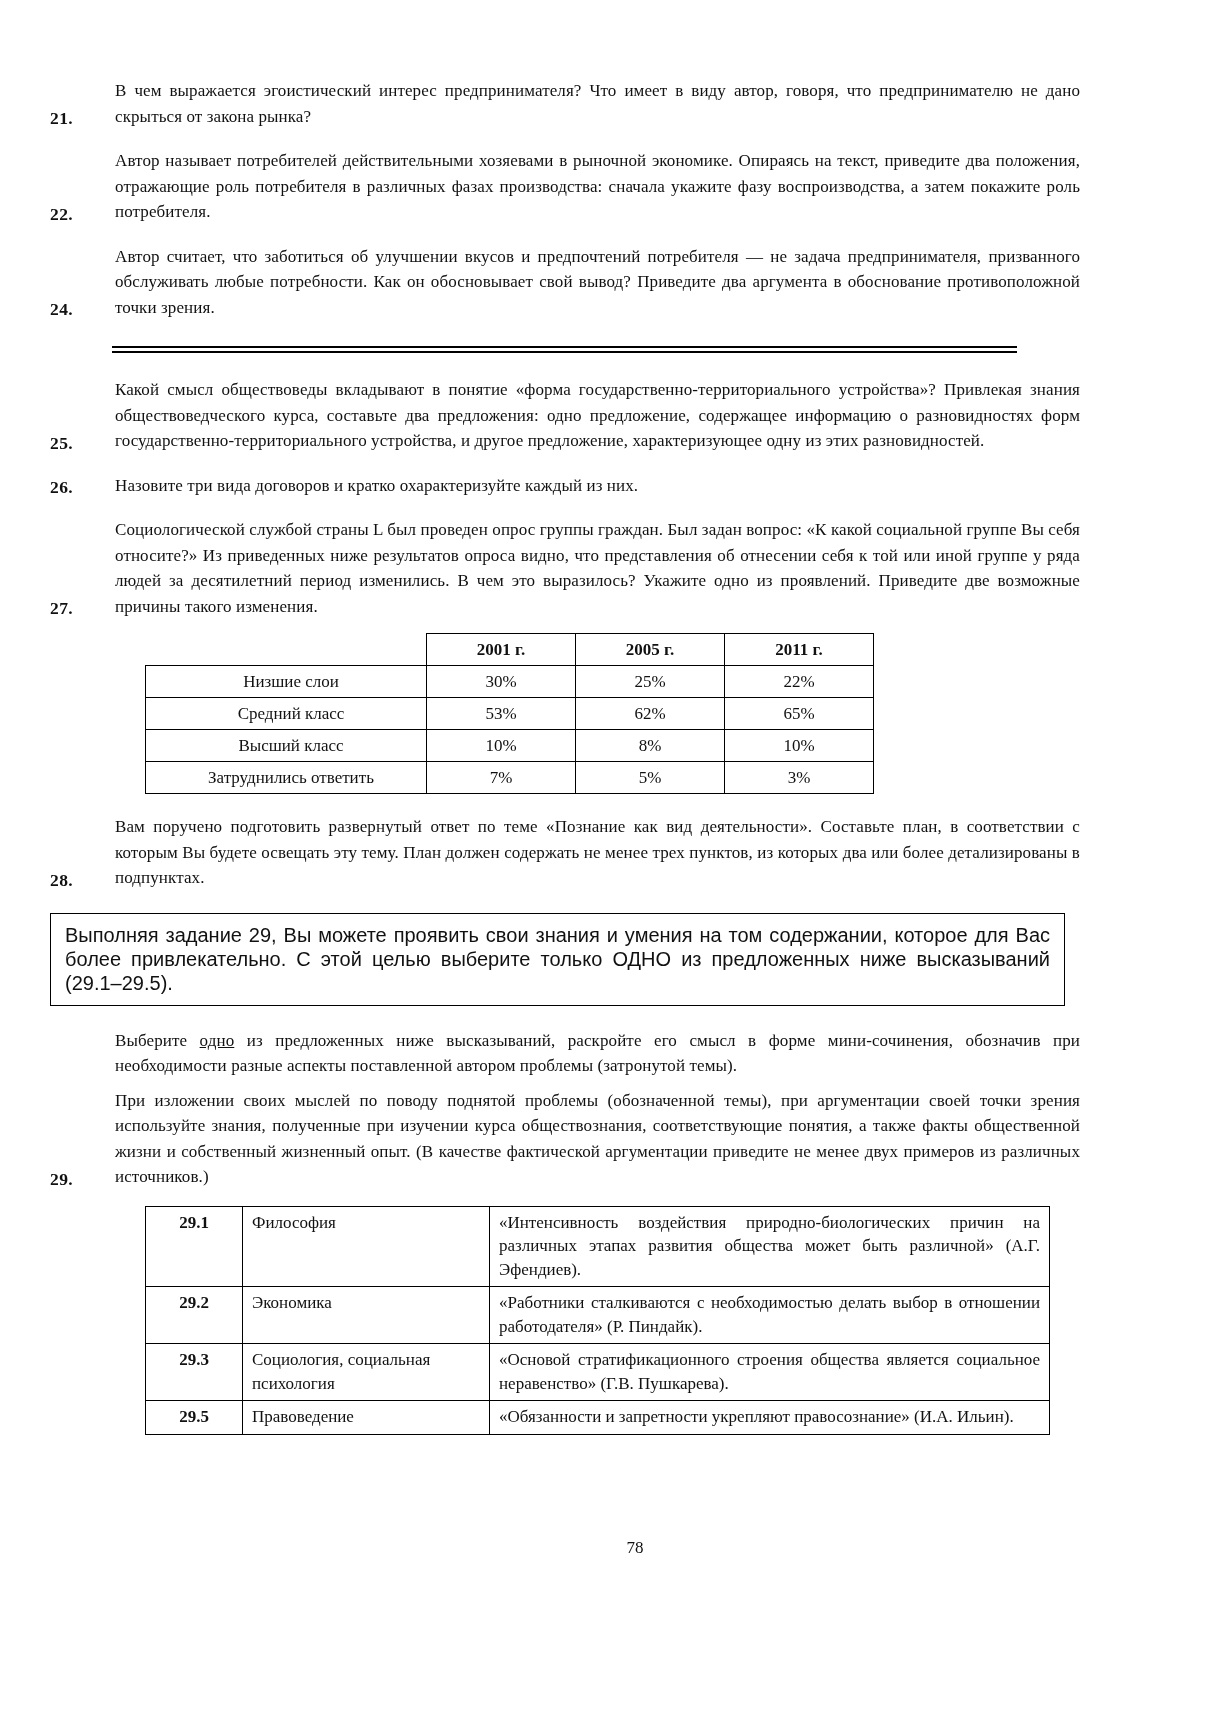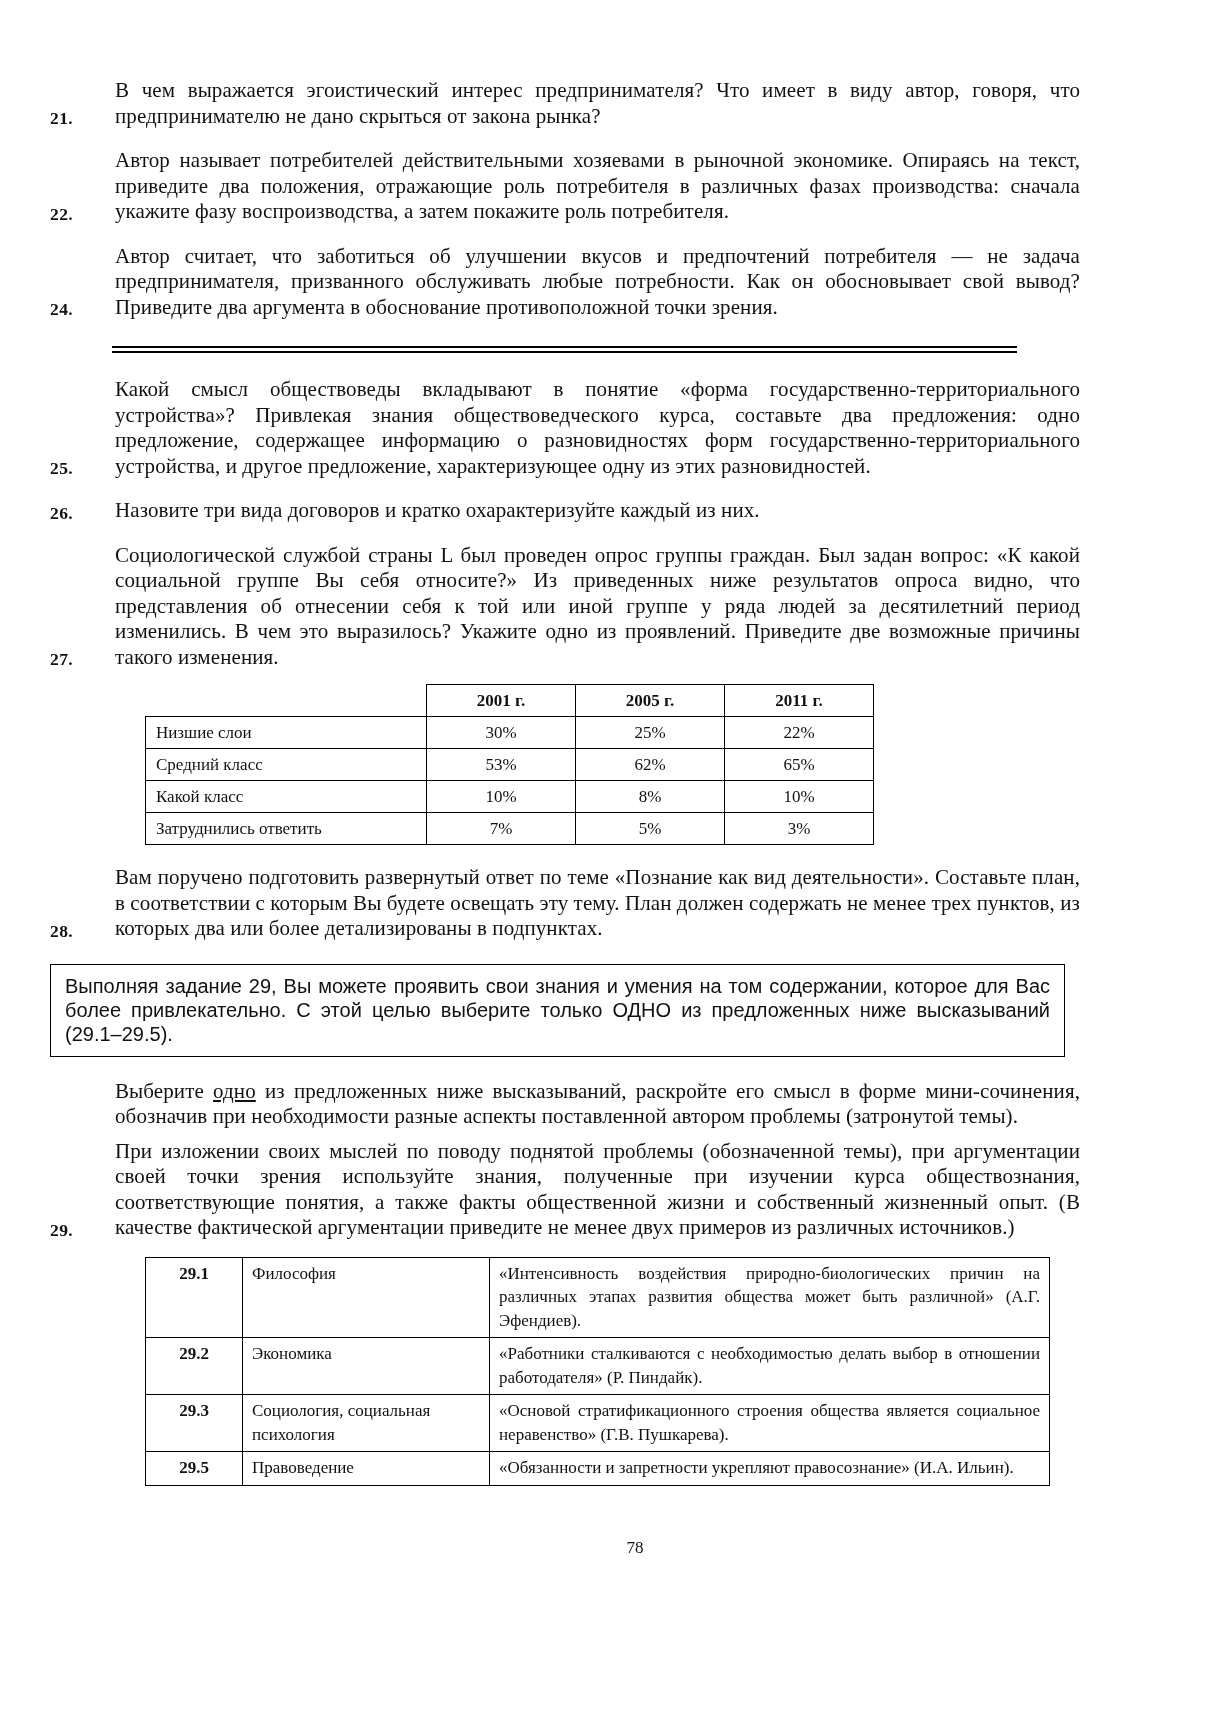--- a/index.html
+++ b/index.html
@@ -36,21 +36,21 @@
   .qnum {
     flex: 0 0 65px;
     font-weight: bold;
     font-size: 17.5px;
     letter-spacing: 0.4px;
     padding-top: 1px;
     text-align: left;
   }
   .qtext {
     flex: 1 1 auto;
-    font-size: 21px;
+    font-size: 17px;
     line-height: 25.5px;
     text-align: justify;
     letter-spacing: 0.1px;
   }
   .qtext p {
     margin: 0 0 0 0;
   }
   .qtext p + p {
     margin-top: 4px;
   }
@@ -76,21 +76,21 @@
     font-weight: normal;
     height: 25px;
   }
   table.survey th {
     font-weight: bold;
     text-align: center;
     font-size: 17px;
   }
   table.survey .rowlabel {
     width: 270px;
-    text-align: left;
+    text-align: center;
     padding-left: 10px;
   }
   table.survey .val {
     width: 148px;
     text-align: center;
   }
   table.survey .corner {
     border-left: none;
     border-top: none;
     border-bottom: 1.5px solid #000;
@@ -214,21 +214,21 @@
             <td class="val">25%</td>
             <td class="val">22%</td>
           </tr>
           <tr>
             <td class="rowlabel">Средний класс</td>
             <td class="val">53%</td>
             <td class="val">62%</td>
             <td class="val">65%</td>
           </tr>
           <tr>
-            <td class="rowlabel">Какой класс</td>
+            <td class="rowlabel">Высший класс</td>
             <td class="val">10%</td>
             <td class="val">8%</td>
             <td class="val">10%</td>
           </tr>
           <tr>
             <td class="rowlabel">Затруднились ответить</td>
             <td class="val">7%</td>
             <td class="val">5%</td>
             <td class="val">3%</td>
           </tr>

